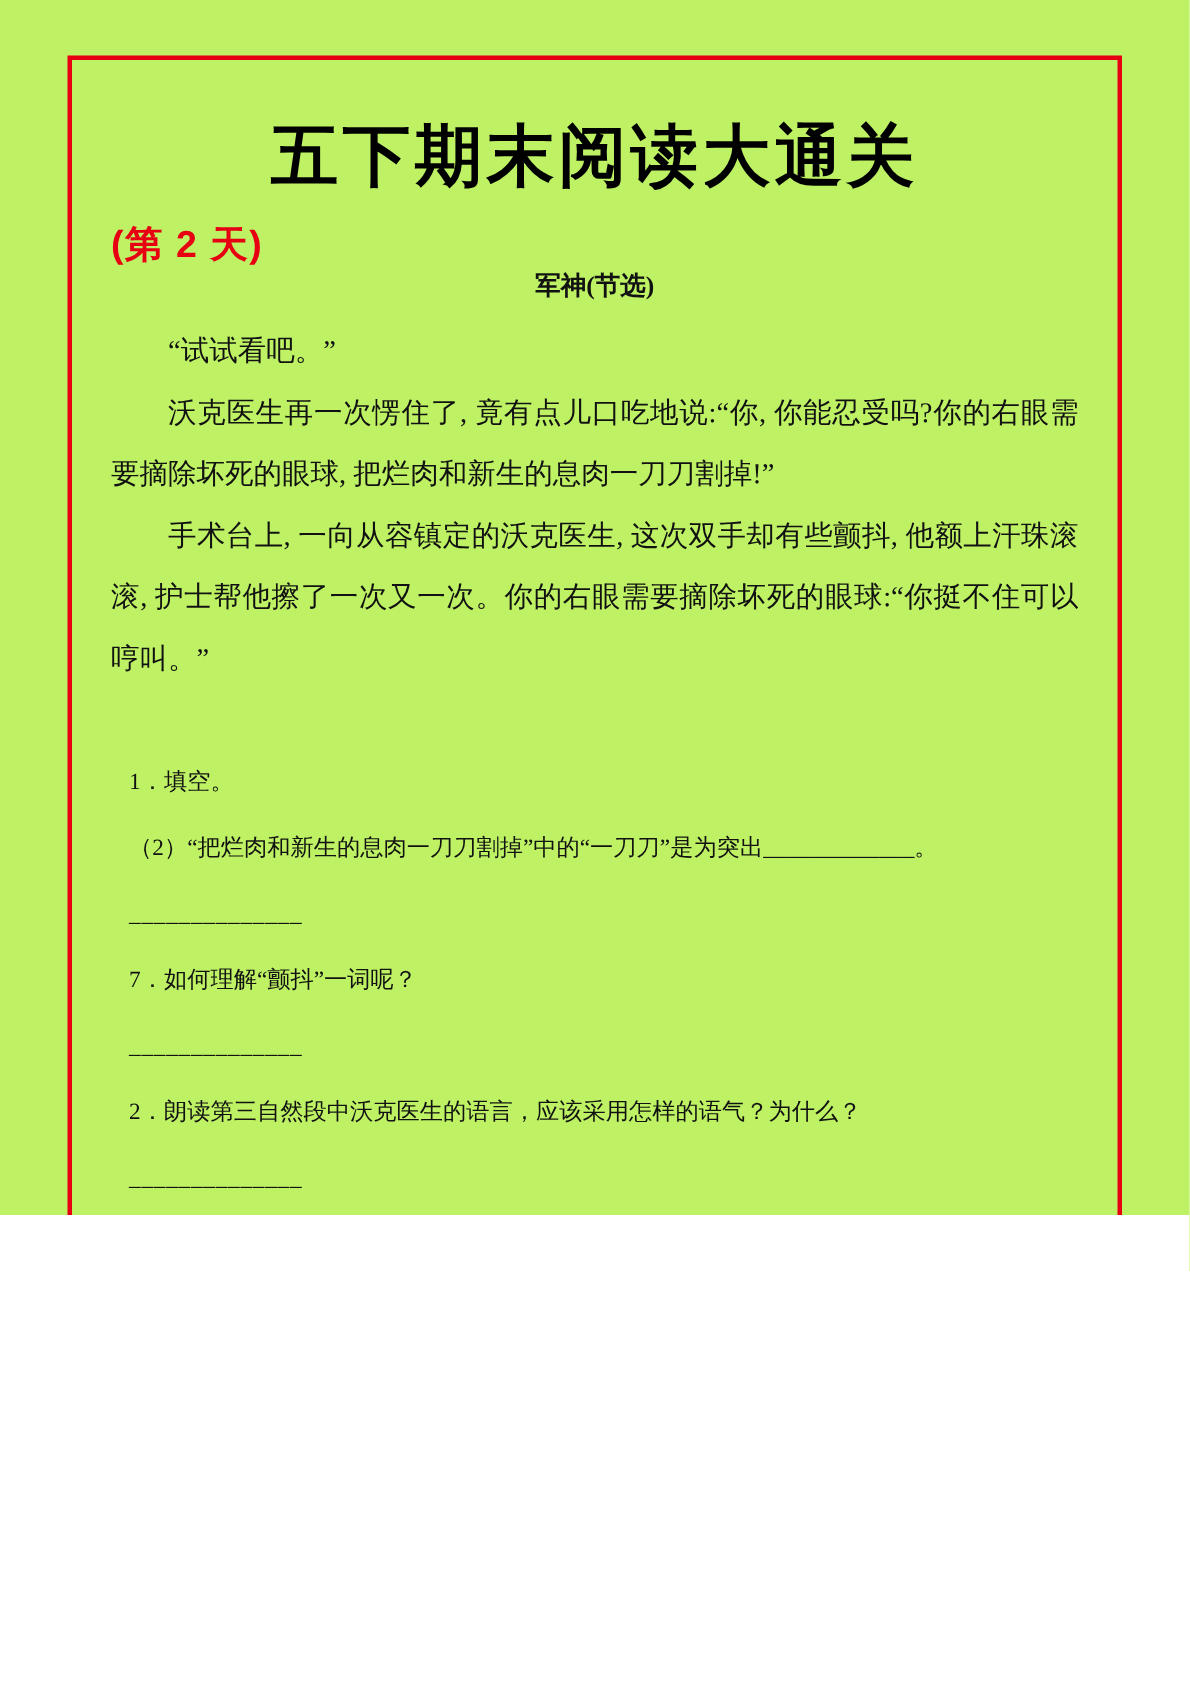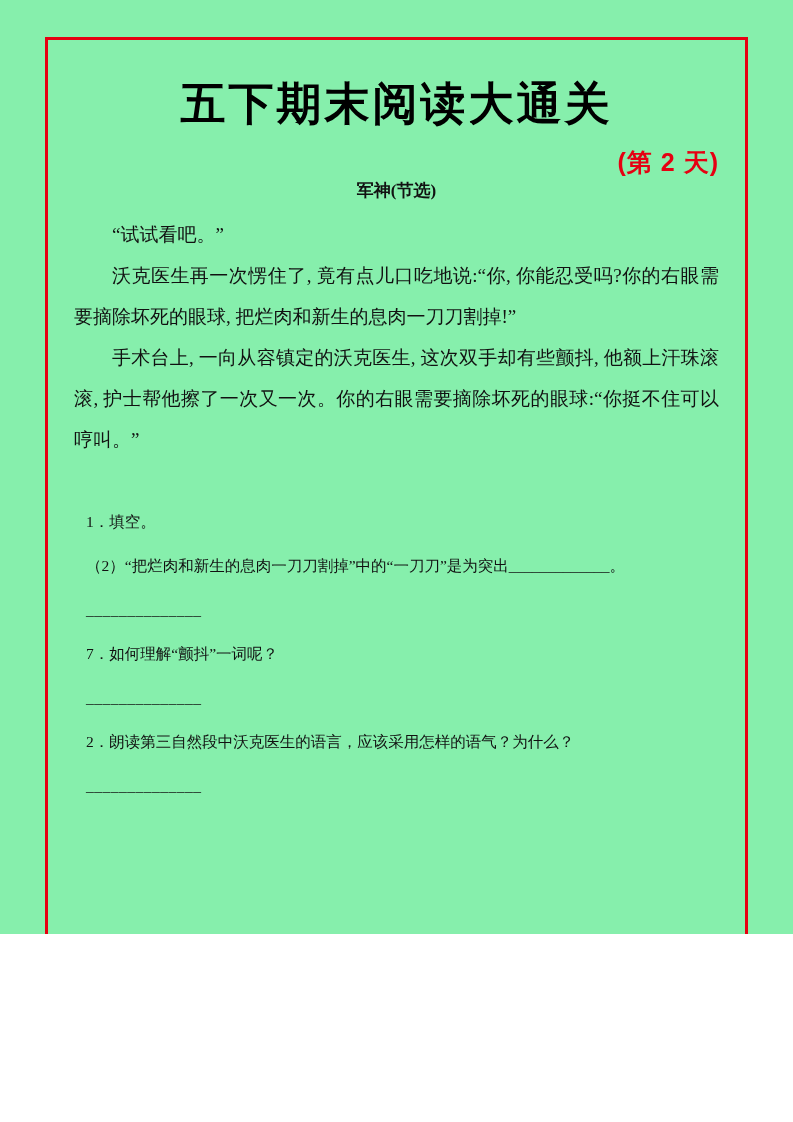--- a/index.html
+++ b/index.html
@@ -4,22 +4,22 @@
 <style>
   html, body { margin: 0; padding: 0; }
   body {
     width: 793px; height: 1122px;
     background: #ffffff;
     font-family: "Liberation Serif", "DejaVu Serif", serif;
     color: #111111;
   }
   .page {
     position: relative;
-    width: 793px; height: 934px;
-    background: #86efac;
+    width: 793px; height: 810px;
+    background: #bef264;
     overflow: hidden;
   }
   .frame {
     position: absolute;
     left: 45px; top: 37px;
     width: 703px; height: 1049px;
     box-sizing: border-box;
     border: 3px solid #e60012;
     padding: 28px 26px 0 26px;
     background: transparent;
@@ -28,21 +28,21 @@
     margin: 6px 0 0 0;
     text-align: center;
     font-family: "Liberation Sans", "DejaVu Sans", sans-serif;
     font-weight: 900;
     font-size: 45px;
     letter-spacing: 3px;
     color: #000000;
   }
   .subtitle {
     margin-top: 12px;
-    text-align: right;
+    text-align: left;
     font-family: "Liberation Sans", "DejaVu Sans", sans-serif;
     font-weight: 700;
     font-size: 25px;
     letter-spacing: 1px;
     color: #e60012;
   }
   .passage-title {
     text-align: center;
     font-size: 17px;
     font-weight: 700;

